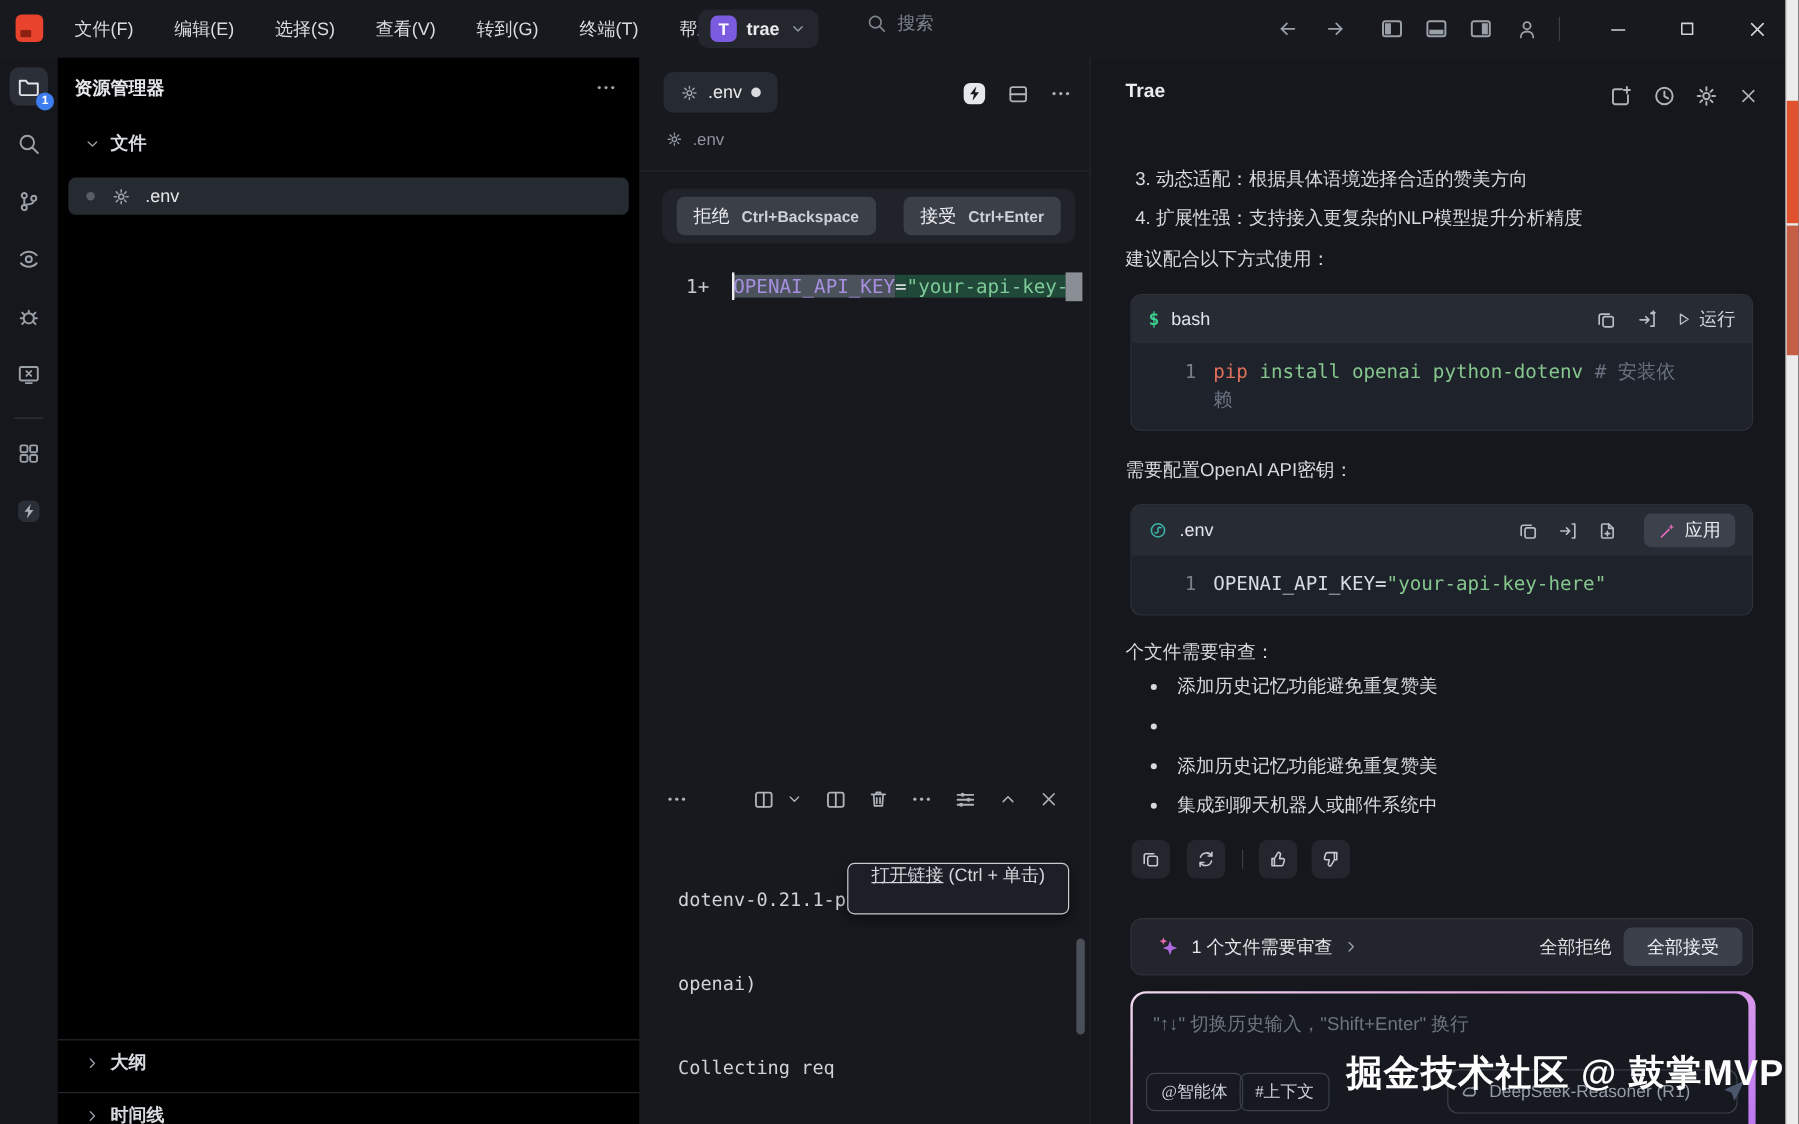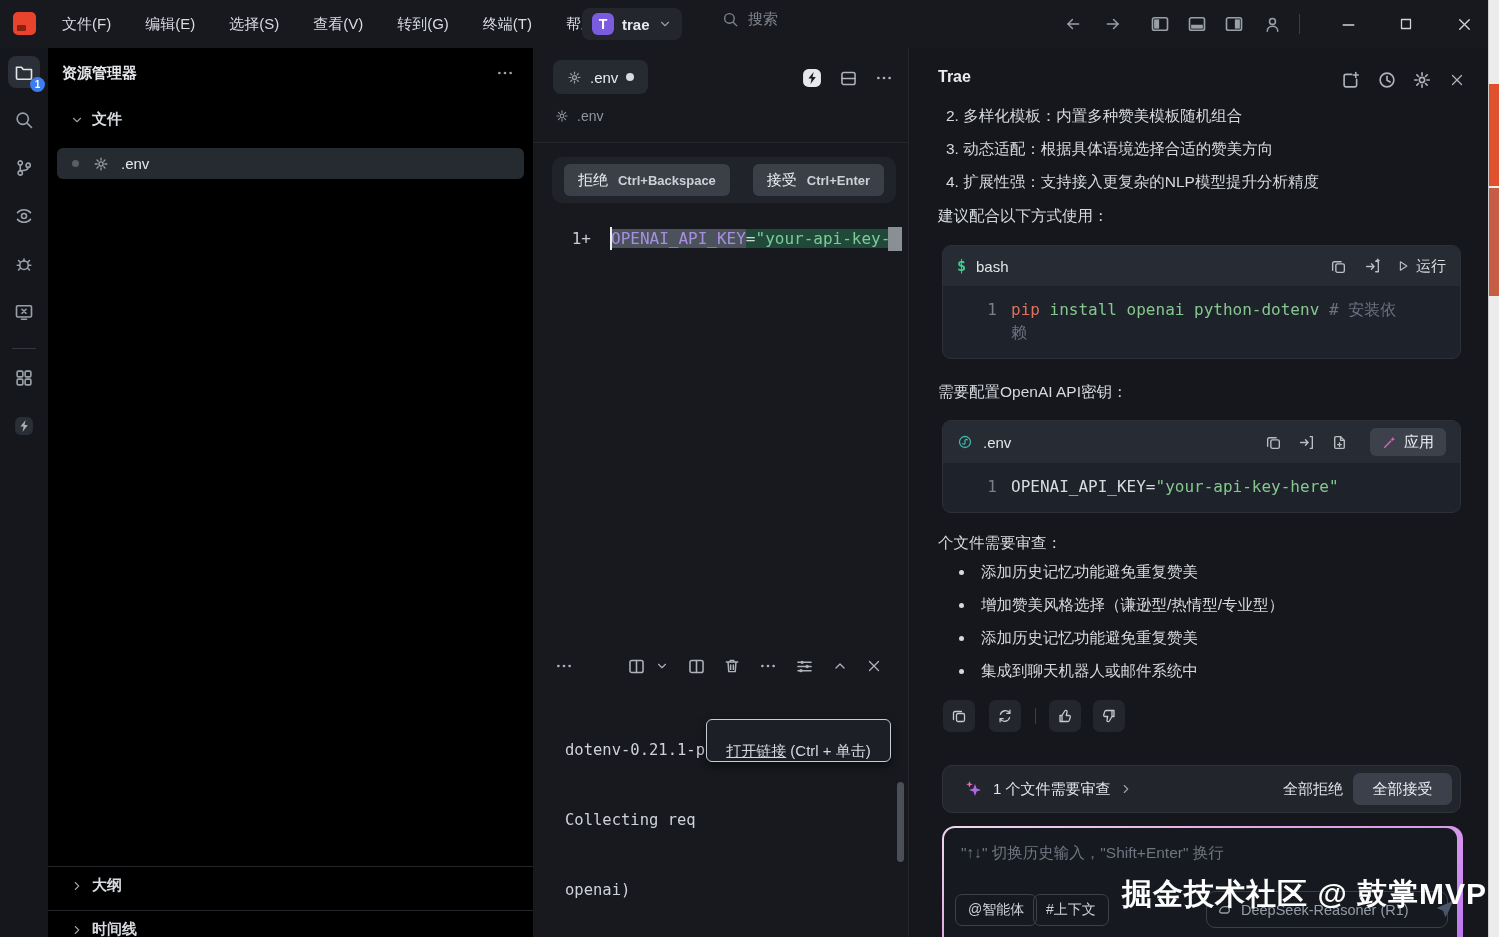--- a/index.html
+++ b/index.html
@@ -62,21 +62,21 @@
   .code-key{color:#a78fe0;background:#4b525c;}
   .code-eq{color:#d4d7dd;background:#21493a;}
   .code-str{color:#7ecb99;background:#21493a;}
   #ed-scrollblock{left:355px;top:179px;width:14px;height:24px;background:#8a8f96;}
 
   
   #terminal{left:0;top:597px;width:375px;height:292px;}
   .term-ic{top:10px;width:22px;height:22px;color:#aeb3ba;display:flex;align-items:center;justify-content:center;}
   #termbody{left:32px;top:48px;width:330px;font-size:15.5px;line-height:23.2px;color:#ced2d9;white-space:pre;}
   #termtip{left:173px;top:74px;width:183px;height:41px;background:#1c1f26;border:1px solid #caccd1;border-radius:6px;
-           display:flex;align-items:flex-end;justify-content:center;font-size:15px;color:#d5d8dd;box-shadow:0 4px 10px rgba(0,0,0,.5);}
+           display:flex;align-items:flex-start;justify-content:center;font-size:15px;color:#d5d8dd;box-shadow:0 4px 10px rgba(0,0,0,.5);}
   #termtip .u{text-decoration:underline;}
   #termscroll{left:364px;top:137px;width:7px;height:80px;border-radius:4px;background:#4a4f58;}
 
   
   #chatpanel{top:48px;left:908px;width:581px;height:889px;background:#15171c;border-left:1px solid #24262c;}
   #chat-title{left:29px;top:20px;font-size:16px;font-weight:700;color:#e9ebee;}
   .chat-ic{top:21px;width:22px;height:22px;color:#aeb3ba;display:flex;align-items:center;justify-content:center;}
   .chat-p{left:37px;font-size:15.5px;color:#d6d9de;}
   .codeblock{left:33px;width:517px;border:1px solid #2c3038;border-radius:9px;background:#1e222a;overflow:hidden;}
   .cb-head{height:40px;background:#272b33;display:flex;align-items:center;padding:0 14px;gap:10px;}
@@ -95,21 +95,21 @@
              display:flex;align-items:center;}
   #reviewbar .txt{font-size:15px;color:#e4e6ea;margin-left:10px;}
   #rejectall{margin-left:auto;font-size:15px;color:#dfe2e6;padding:0 10px;}
   #acceptall{width:99px;height:32px;background:#3b404b;border-radius:7px;display:flex;align-items:center;justify-content:center;
              font-size:15px;color:#eceef1;margin-right:8px;}
   #inputwrap{left:33px;top:778px;width:517px;height:140px;border-radius:13px;padding:2px;
              background:linear-gradient(160deg,#f0d9ef 0%,#e2a9e0 35%,#cf8df0 70%,#b36bf0 100%);}
   #inputbox{position:relative;width:513px;height:136px;background:#16191f;border-radius:11px;}
   #placeholder{left:17px;top:15px;font-size:15.5px;color:#6e7580;}
   .chip{top:66px;height:30px;border:1px solid #3c414a;border-radius:7px;display:flex;align-items:center;
-        padding:0 12px;font-size:14px;color:#cdd1d8;}
+        padding:0 12px;font-size:14px;color:#cdd1d8;font-family:Liberation Serif, serif;}
   #modelsel{left:262px;top:63px;width:220px;height:35px;border:1px solid #3a3f48;border-radius:9px;
             display:flex;align-items:center;gap:8px;padding:0 10px;color:#959ca7;font-size:14.5px;}
   #sendbtn{left:490px;top:70px;width:22px;height:22px;color:#4c566a;}
   #watermark{right:12px;top:874px;font-size:30px;font-weight:700;color:#fdfdfe;letter-spacing:1px;white-space:nowrap;}
 
   
   #pagescroll{top:0;right:0;width:10px;height:937px;background:#ececec;border-left:1px solid #cfcfcf;}
   #pagescroll .m1{position:absolute;left:0;top:84px;width:10px;height:102px;background:#e0512e;}
   #pagescroll .m2{position:absolute;left:0;top:188px;width:10px;height:108px;background:#bf4528;opacity:.85;}
 </style>
@@ -422,22 +422,22 @@
         </div>
       <div class="abs term-ic" style="left:330px">
         <svg class="ic" width="16" height="16" viewBox="0 0 16 16">
             <line x1="3.5" y1="3.5" x2="12.5" y2="12.5"></line>
             <line x1="12.5" y1="3.5" x2="3.5" y2="12.5"></line>
           </svg>
         </div>
 
       <div id="termbody" class="abs mono">
         <div>dotenv-0.21.1-py3-none-any.whl</div>
+        <div>openai)</div>
         <div>Collecting req</div>
-        <div>openai)</div>
         
         
         
         
         
         
         
         
       </div>
       <div id="termtip" class="abs">
@@ -467,21 +467,20 @@
           <path d="M8 2.2v1.9M8 11.9v1.9M2.2 8h1.9M11.9 8h1.9M3.9 3.9l1.3 1.3M10.8 10.8l1.3 1.3M12.1 3.9l-1.3 1.3M5.2 10.8l-1.3 1.3"></path>
         </svg>
       </div>
     <div class="abs chat-ic" style="left:537px">
       <svg class="ic" width="16" height="16" viewBox="0 0 16 16">
           <line x1="3.5" y1="3.5" x2="12.5" y2="12.5"></line>
           <line x1="12.5" y1="3.5" x2="3.5" y2="12.5"></line>
         </svg>
       </div>
 
-    <div class="abs chat-p" style="top:58px">2. 多样化模板：内置多种赞美模板随机组合</div>
     <div class="abs chat-p" style="top:91px">3. 动态适配：根据具体语境选择合适的赞美方向</div>
     <div class="abs chat-p" style="top:124px">4. 扩展性强：支持接入更复杂的NLP模型提升分析精度</div>
     <div class="abs chat-p" style="left:29px;top:158px">建议配合以下方式使用：</div>
 
     <div class="abs codeblock" style="top:197px">
       <div class="cb-head">
         <span class="mono" style="color:#3dcf8e;font-weight:700;font-size:15px">$</span>
         <span class="cb-lang">bash</span>
         <span style="margin-left:auto;display:flex;gap:14px;align-items:center">
           <span class="cb-ic">
@@ -554,21 +553,20 @@
       <div class="cb-body mono">
         <span class="cb-num">1</span>
         <span><span class="tok-white">OPENAI_API_KEY=</span><span class="tok-green">"your-api-key-here"</span></span>
       </div>
     </div>
 
     <div class="abs chat-p" style="left:29px;top:485px">个文件需要审查：</div>
     <div class="abs bullet" style="top:522px"></div>
     <div class="abs chat-p" style="left:72px;top:514px">添加历史记忆功能避免重复赞美</div>
     <div class="abs bullet" style="top:555px"></div>
-    <div class="abs chat-p" style="left:72px;top:547px">增加赞美风格选择（谦逊型/热情型/专业型）</div>
     <div class="abs bullet" style="top:588px"></div>
     <div class="abs chat-p" style="left:72px;top:580px">添加历史记忆功能避免重复赞美</div>
     <div class="abs bullet" style="top:621px"></div>
     <div class="abs chat-p" style="left:72px;top:613px">集成到聊天机器人或邮件系统中</div>
 
     <div class="abs actbtn" style="left:34px">
       <svg class="ic" width="16" height="16" viewBox="0 0 16 16">
           <rect x="5.5" y="5.5" width="8" height="8" rx="1.5"></rect>
           <path d="M10.5 3.5H4A1.5 1.5 0 0 0 2.5 5v6.5"></path>
         </svg>

